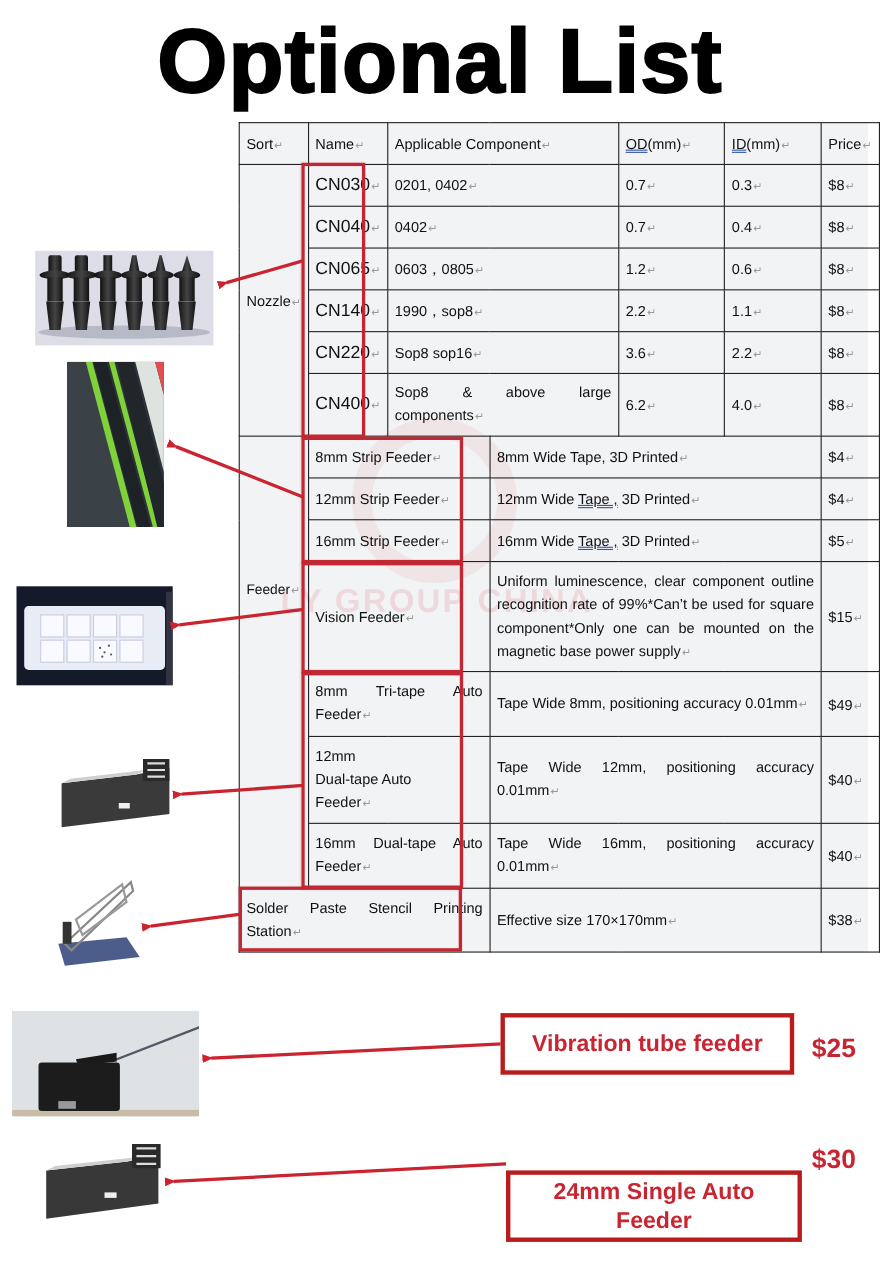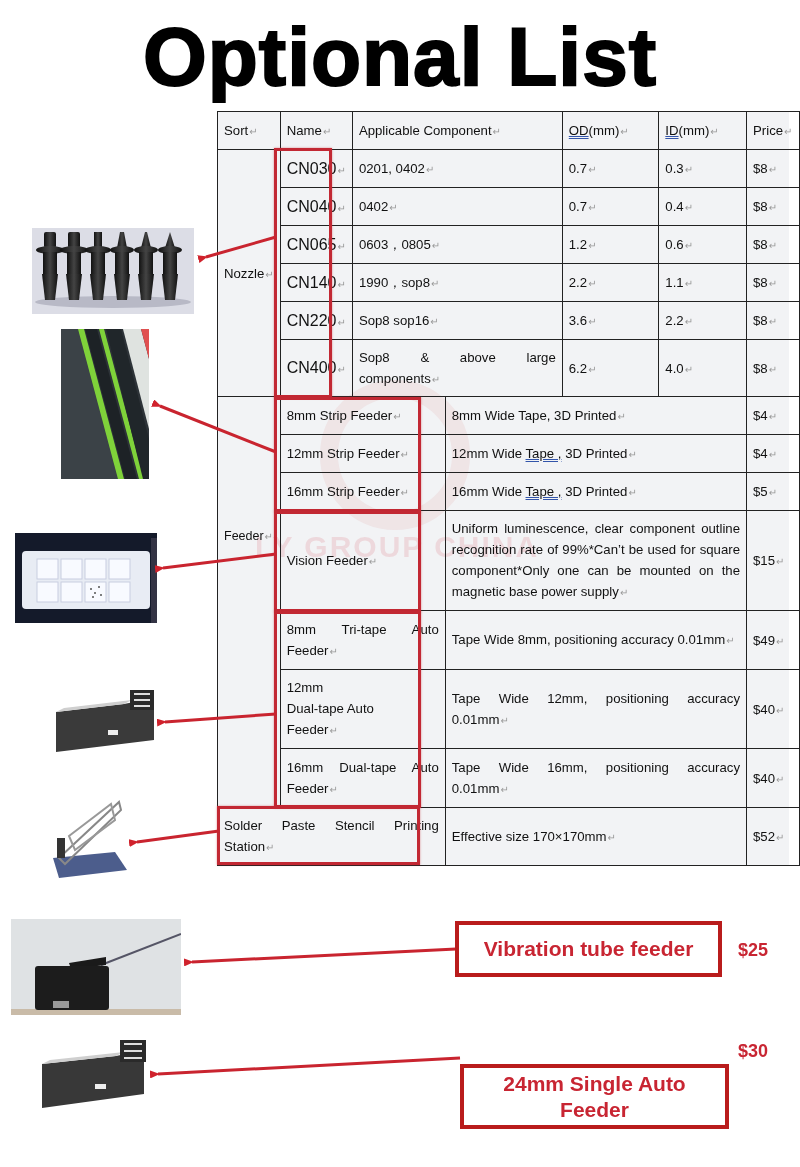--- a/index.html
+++ b/index.html
@@ -12,21 +12,21 @@
   table.spec td { border: 1px solid #222; padding: 0 6px; vertical-align: middle; }
   .ret::after { content: "\21B5"; color: #999; font-size: 10px; margin-left: 1px; }
   .just { text-align: justify; text-align-last: left; }
   .just-full { text-align: justify; }
   .ul { text-decoration: underline; text-decoration-color: #3355aa; text-decoration-style: double; }
   .sm { font-size: 16px; }
   .redbox { position: absolute; border: 3px solid #c22833; box-sizing: border-box; pointer-events: none; box-shadow: 0 0 2px rgba(194,40,51,0.5); }
   .pic { position: absolute; overflow: hidden; }
   svg.arrows { position: absolute; left: 0; top: 0; }
   .callout { position: absolute; border: 4px solid #b91c1c; box-sizing: border-box; color: #c82532; font-weight: bold; text-align: center; display: flex; align-items: center; justify-content: center; background: #fff; }
-  .callout-price { position: absolute; color: #c82532; font-weight: bold; font-size: 18px; }
+  .callout-price { position: absolute; color: #c82532; font-weight: bold; font-size: 24px; }
 </style>
 </head>
 <body>
 
 <div class="title">Optional List</div>
 
 <div class="doc"></div>
 <div class="wm-logo"></div>
 <div class="watermark">LY GROUP CHINA</div>
 
@@ -133,21 +133,21 @@
   </tr>
   <tr style="height:59px">
     <td colspan="2" class="just" style="line-height:21px;"><span class="ret">16mm Dual-tape Auto Feeder</span></td>
     <td colspan="3" class="just" style="line-height:21px;"><span class="ret">Tape Wide 16mm, positioning accuracy 0.01mm</span></td>
     <td><span class="ret">$40</span></td>
   </tr>
 
   <tr style="height:58px">
     <td colspan="3" class="just" style="line-height:21px;"><span class="ret">Solder Paste Stencil Printing Station</span></td>
     <td colspan="3"><span class="ret">Effective size 170×170mm</span></td>
-    <td><span class="ret">$52</span></td>
+    <td><span class="ret">$38</span></td>
   </tr>
 </tbody>
   </table>
 
 <div class="redbox" style="left:274px; top:148px; width:58px; height:250px;"></div>
 <div class="redbox" style="left:274px; top:397px; width:147px; height:115px;"></div>
 <div class="redbox" style="left:274px; top:511px; width:147px; height:101px;"></div>
 <div class="redbox" style="left:274px; top:611px; width:147px; height:197px;"></div>
 <div class="redbox" style="left:217px; top:806px; width:203px; height:59px;"></div>
 

